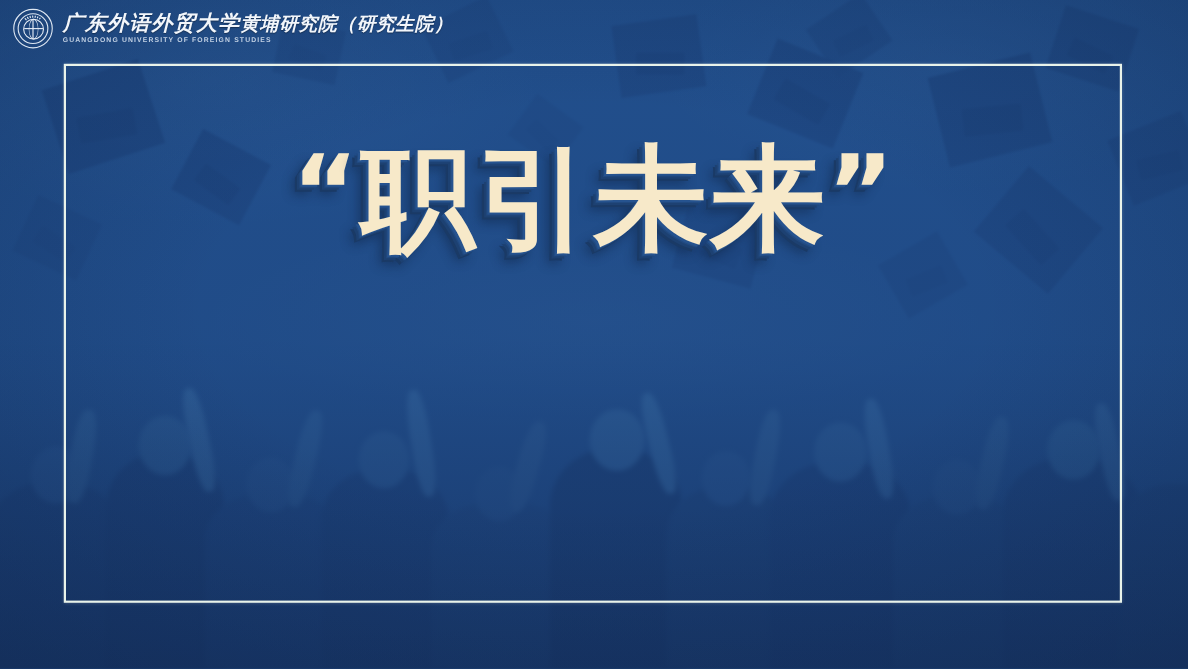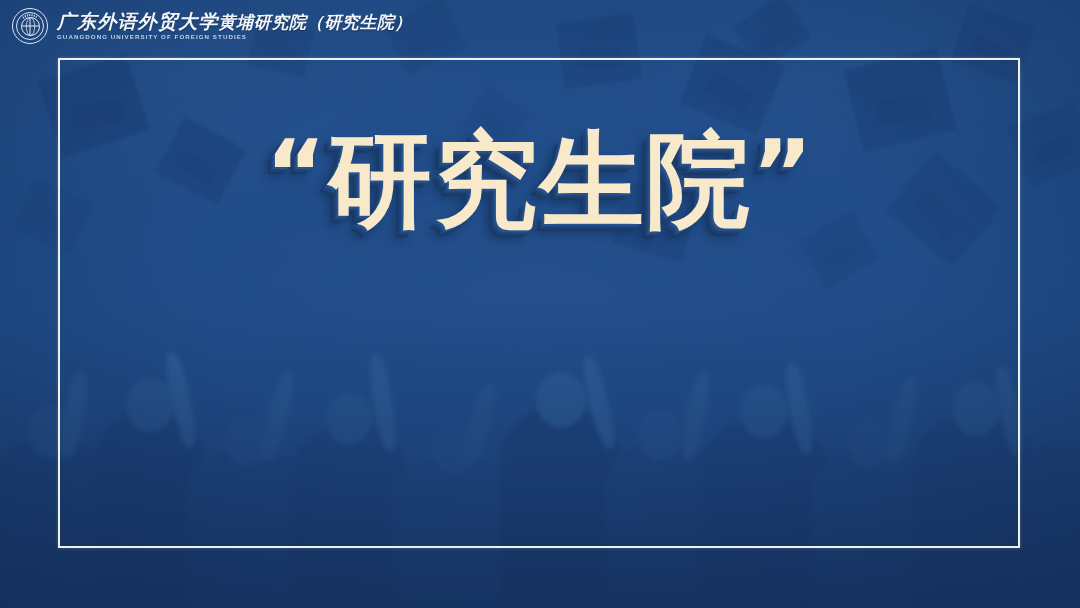--- a/index.html
+++ b/index.html
@@ -342,16 +342,16 @@
       <div class="globe"></div>
       <div class="merid"></div>
     </div>
     <div class="wordmark">
       <div class="wm-cn"><span>广东外语外贸大学</span><span class="unit">黄埔研究院（研究生院）</span></div>
       <div class="wm-en">GUANGDONG UNIVERSITY OF FOREIGN STUDIES</div>
     </div>
   </div>
 
   <div class="title-block">
-    <div class="line line-1"><span class="q">“</span><span>研究生院</span><span class="q">”</span></div>
+    <div class="line line-1"><span class="q">“</span><span>职引未来</span><span class="q">”</span></div>
   </div>
 
 </div>
 
 </body></html>

